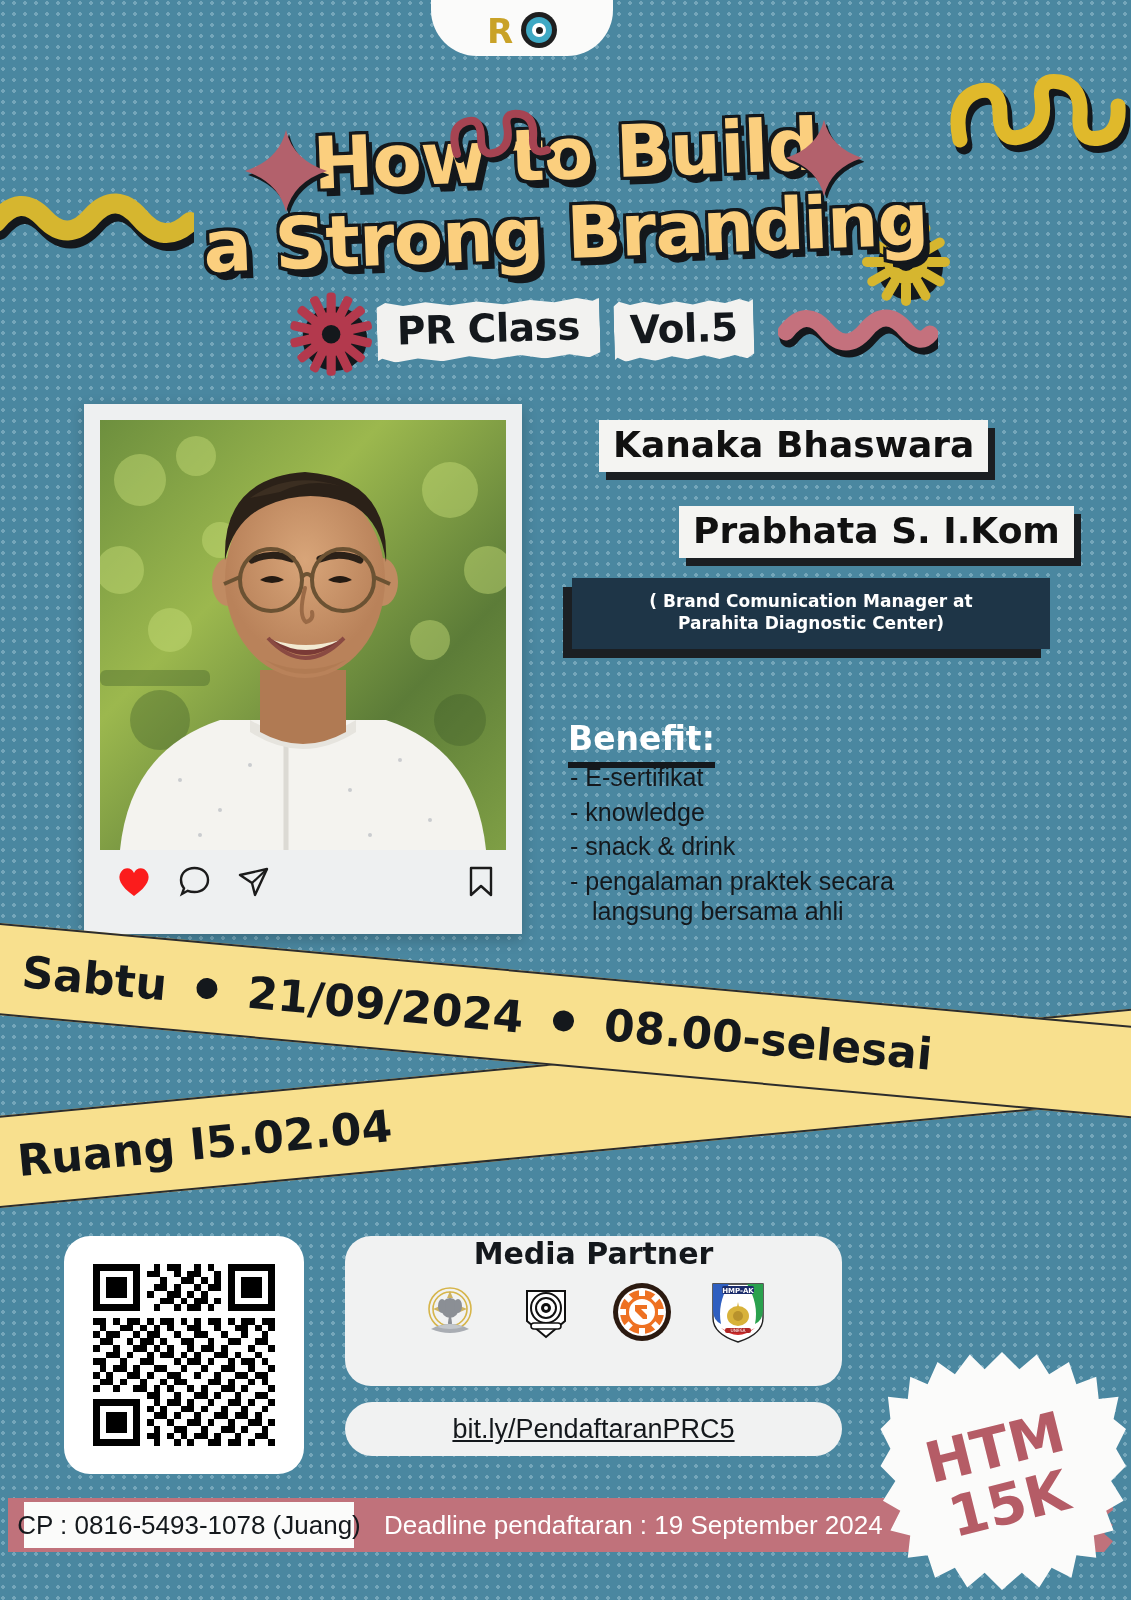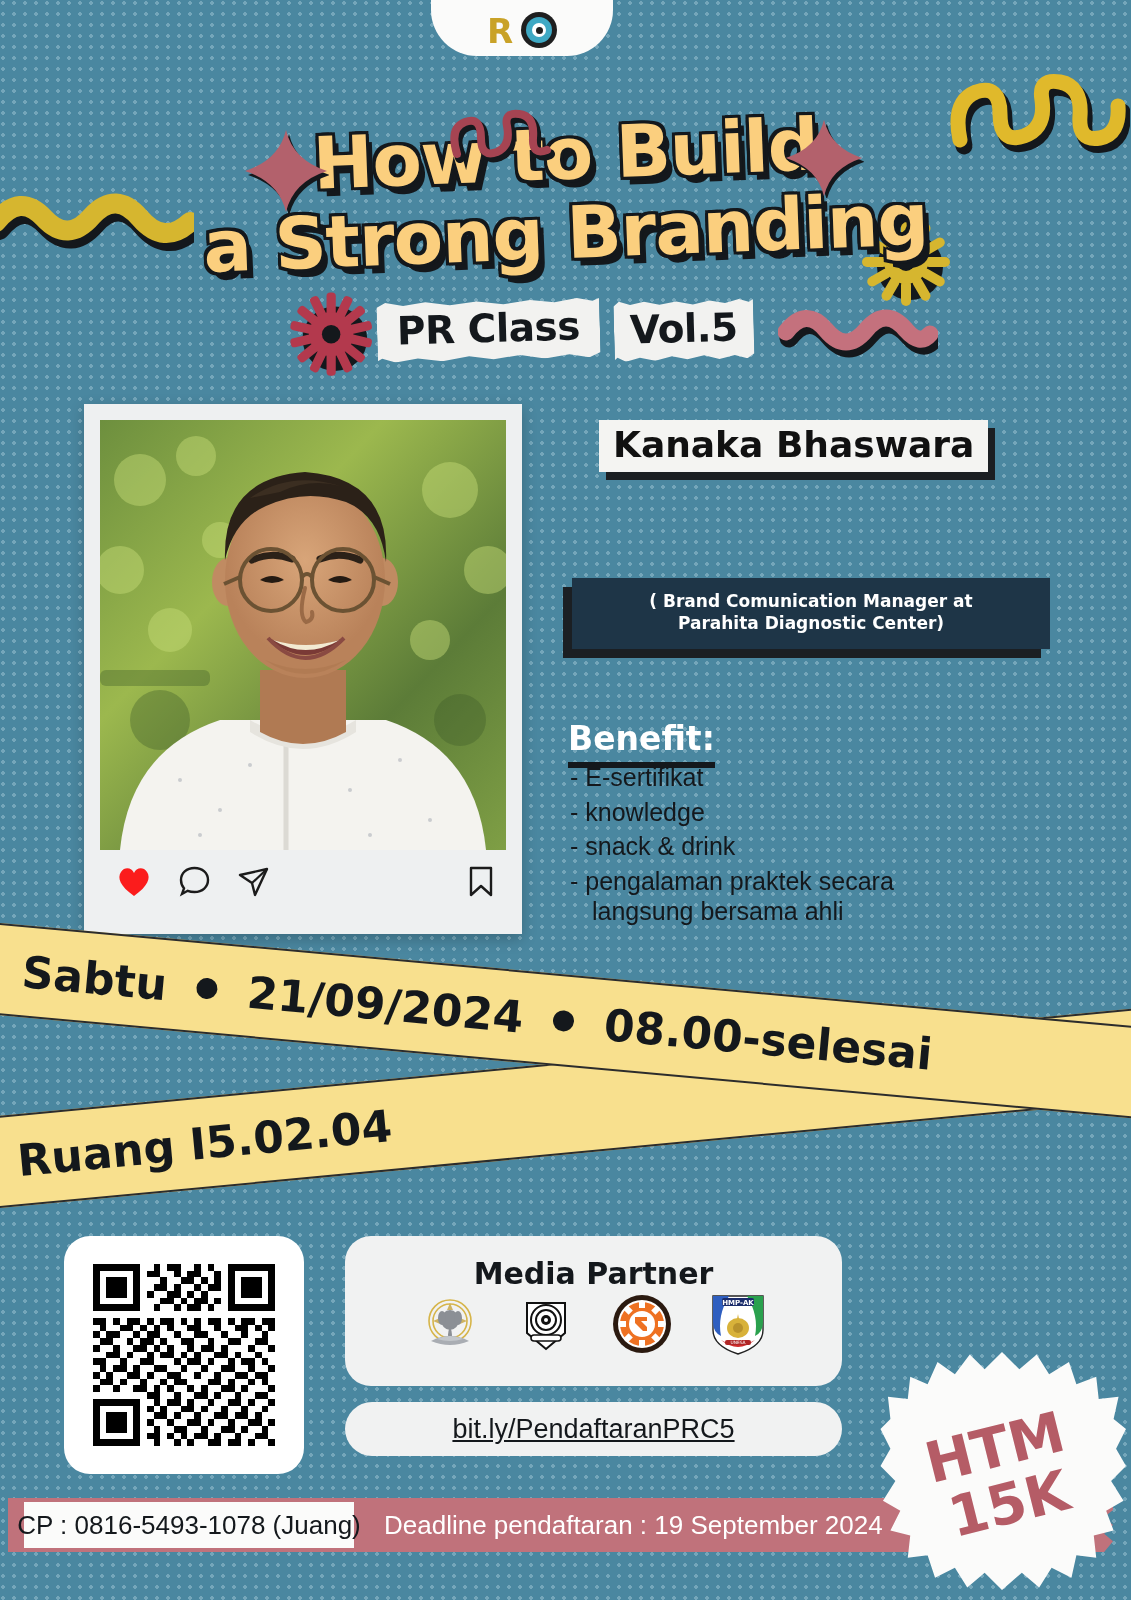--- a/index.html
+++ b/index.html
@@ -156,26 +156,26 @@
   .qr-card{
     position:absolute; left:64px; top:1236px; width:240px; height:238px;
     background:#fff; border-radius:26px; z-index:14;
     display:flex; align-items:center; justify-content:center;
   }
   .qr-card svg{ display:block; }
 
   .mp-card{
     position:absolute; left:345px; top:1236px; width:497px; height:150px;
     background:#f1f2f2; border-radius:26px; z-index:14;
-    display:flex; flex-direction:column; align-items:center; padding-top:20px;
+    display:flex; flex-direction:column; align-items:center; padding-top:0;
   }
   .mp-title{
     font-family:"DejaVu Sans", sans-serif; font-weight:900; font-size:30px; color:#14181c;
   }
-  .mp-logos{ display:flex; align-items:center; gap:30px; }
+  .mp-logos{ display:flex; align-items:center; gap:30px; margin-top:8px; }
   .mp-logos > div{ width:66px; height:66px; display:flex;align-items:center;justify-content:center; }
 
   .link-card{
     position:absolute; left:345px; top:1402px; width:497px; height:54px;
     background:#f1f2f2; border-radius:27px; z-index:14;
     display:flex; align-items:center; justify-content:center;
   }
   .link-card span{
     font-size:27px; color:#14181c; text-decoration:underline;
     font-family:"Liberation Sans", sans-serif;
@@ -497,20 +497,21 @@
       <span class="spacer"></span>
       <span>
         <svg width="26" height="33" viewBox="0 0 26 33">
           <path d="M3 3 L23 3 L23 30 L13 21 L3 30 Z" fill="none" stroke="#1b1b1b" stroke-width="2.4" stroke-linejoin="round"></path>
         </svg>
       </span>
     </div>
   </div>
 
   <div class="name-box" id="name1">Kanaka Bhaswara</div>
+  <div class="name-box" id="name2">Prabhata S. I.Kom</div>
   <div class="role-box">
     <div>( Brand Comunication Manager at</div>
     <div>Parahita Diagnostic Center)</div>
   </div>
 
   <div class="benefit-title">Benefit:</div>
   <ul class="benefit-list">
     <li><span>- E-sertifikat</span></li>
     <li><span>- knowledge</span></li>
     <li><span>- snack &amp; drink</span></li>

